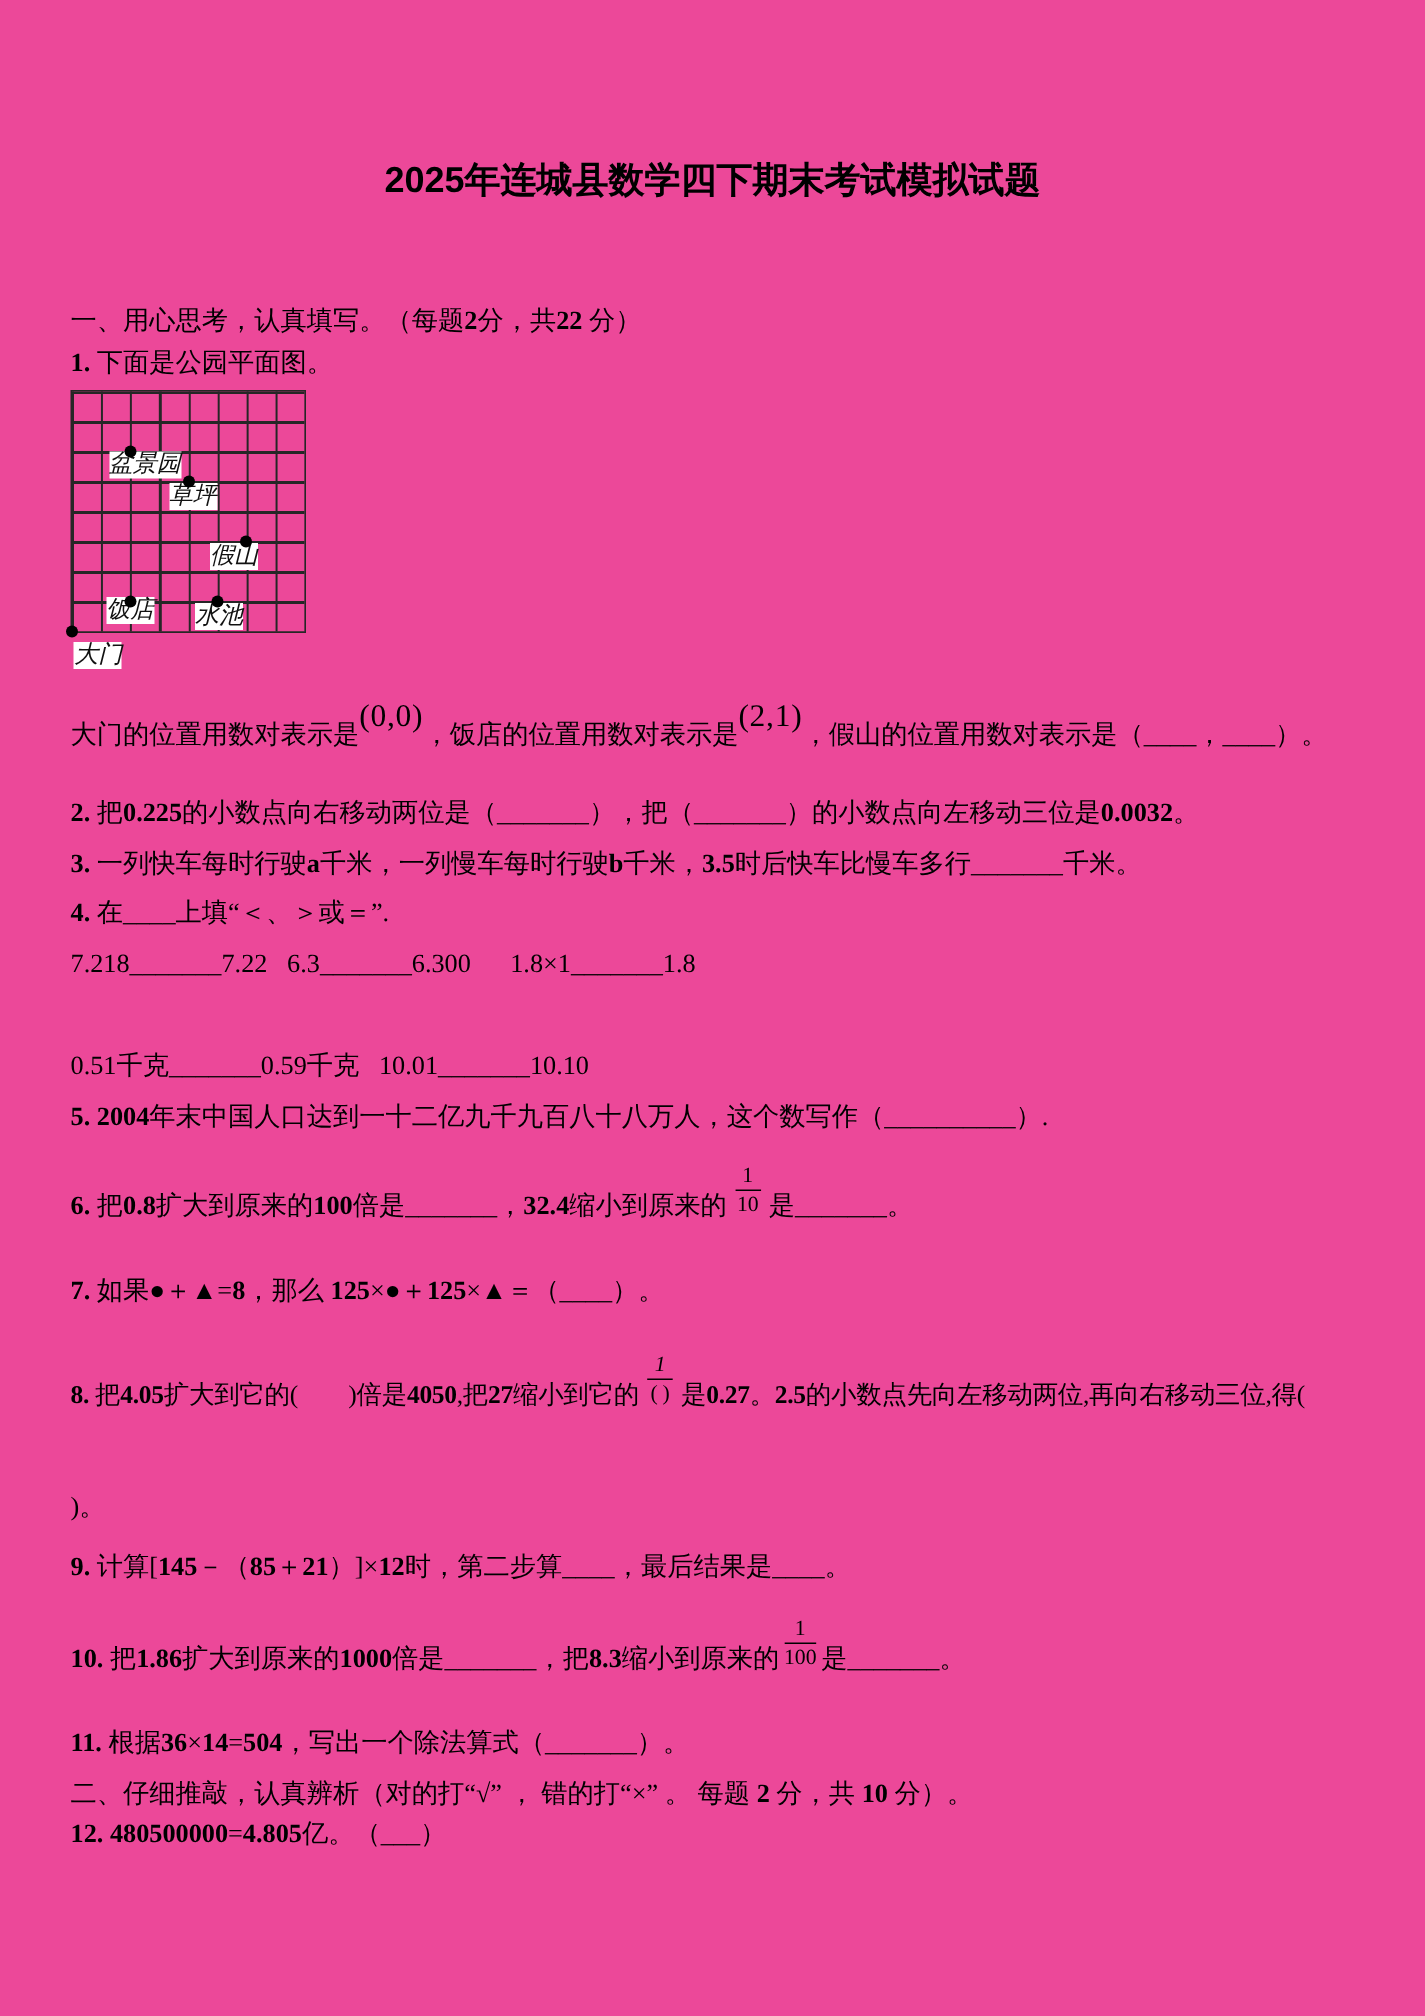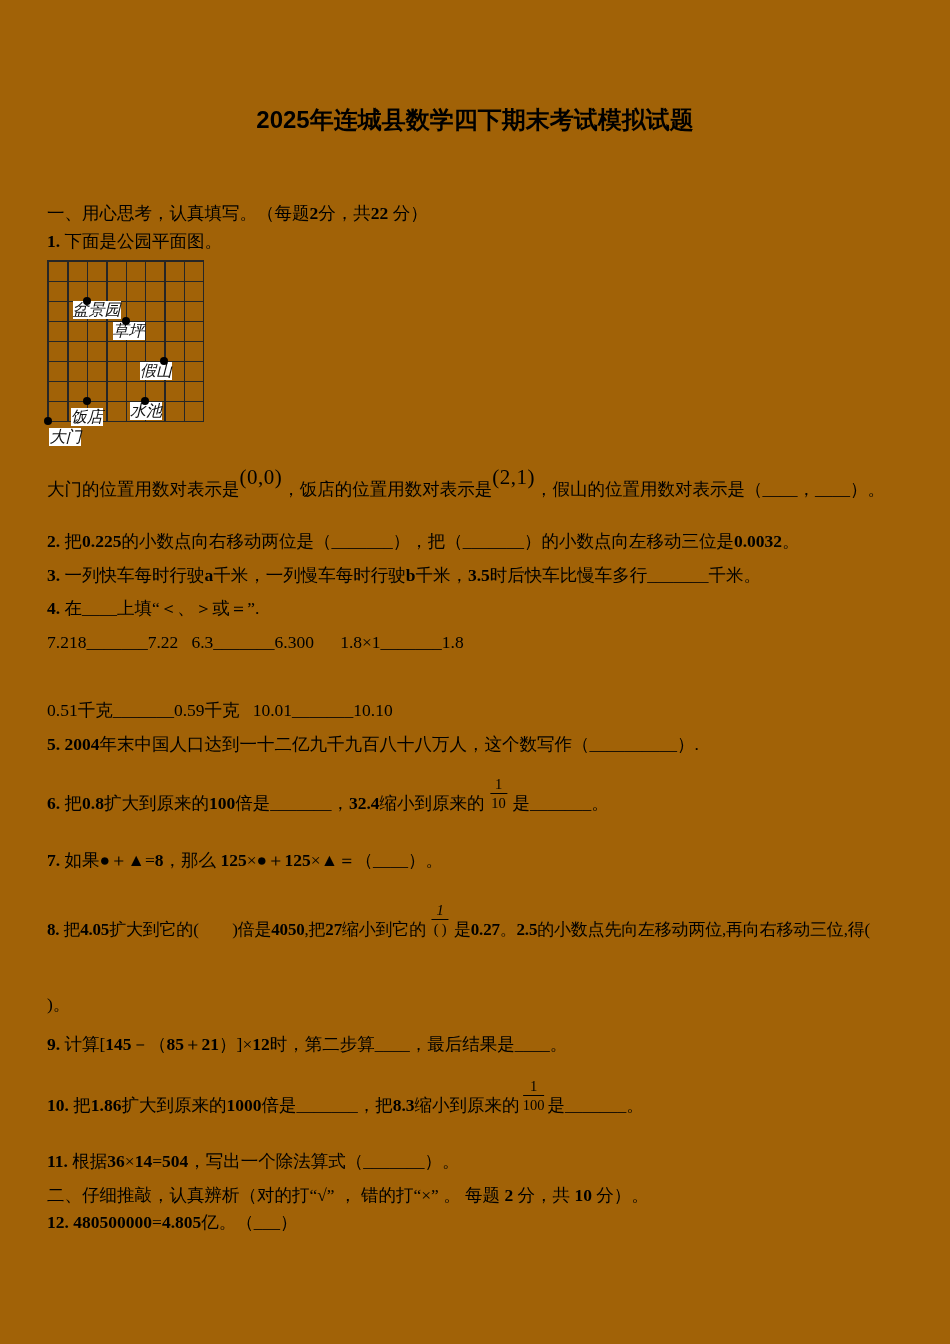--- a/index.html
+++ b/index.html
@@ -1,17 +1,17 @@
 <!DOCTYPE html>
 <html><head>
 <meta charset="utf-8">
 <style>
   html,body{margin:0;padding:0;background:#fff;}
   .page{
-    position:relative;width:950px;height:1344px;background:#a16207;
+    position:relative;width:950px;height:1344px;background:#ec4899;
     color:#000;font-family:"Liberation Serif","DejaVu Serif",serif;
     overflow:hidden;
   }
   .title{
     position:absolute;top:104px;left:0;width:950px;margin:0;
     text-align:center;font-size:24px;font-weight:bold;
     font-family:"Liberation Sans","DejaVu Sans",sans-serif;
   }
   .line{
     position:absolute;left:47px;margin:0;font-size:17.5px;line-height:22px;
@@ -60,21 +60,21 @@
 
   <p class="line" style="top:230px"><span class="autobold"><b>1.</b> 下面是公园平面图。</span></p>
 
   <div id="park-map" class="park-map">
       <div class="map-label" style="left: 48.5px; top: 49px;">盆景园</div>
       <div class="map-dot" style="left: 38.8px; top: 40px;"></div>
       <div class="map-label" style="left: 80.51px; top: 70px;">草坪</div>
       <div class="map-dot" style="left: 77.6px; top: 60px;"></div>
       <div class="map-label" style="left: 108px; top: 110px; text-align: right;">假山</div>
       <div class="map-dot" style="left: 116.4px; top: 100px;"></div>
-      <div class="map-label" style="left: 38.8px; top: 156px;">饭店</div>
+      <div class="map-label" style="left: 38.8px; top: 146px;">饭店</div>
       <div class="map-dot" style="left: 38.8px; top: 140px;"></div>
       <div class="map-label" style="left: 97.97px; top: 150px;">水池</div>
       <div class="map-dot" style="left: 97px; top: 140px;"></div>
       <div class="map-label" style="left: 17.46px; top: 176px;">大门</div>
       <div class="map-dot" style="left: 0px; top: 160px;"></div>
     </div>
 
   <p class="line" style="top:477px"><span class="autobold">大门的位置用数对表示是</span><span class="raised">(0,0)</span><span class="autobold">，饭店的位置用数对表示是</span><span class="raised">(2,1)</span><span class="autobold">，假山的位置用数对表示是（____，____）。</span></p>
 
   <p class="line" style="top:530px"><span class="autobold"><b>2.</b> 把<b>0.225</b>的小数点向右移动两位是（_______），把（_______）的小数点向左移动三位是<b>0.0032</b>。</span></p>

